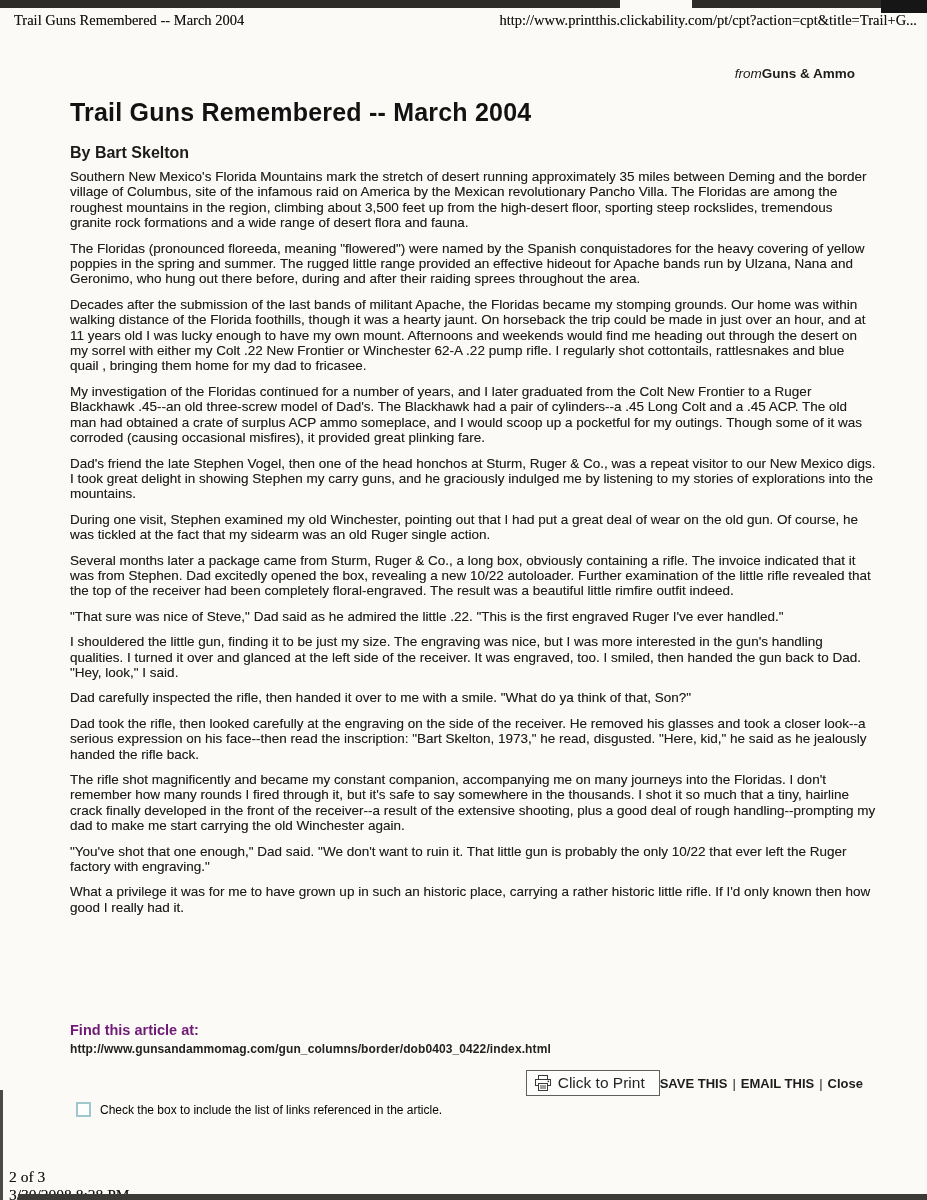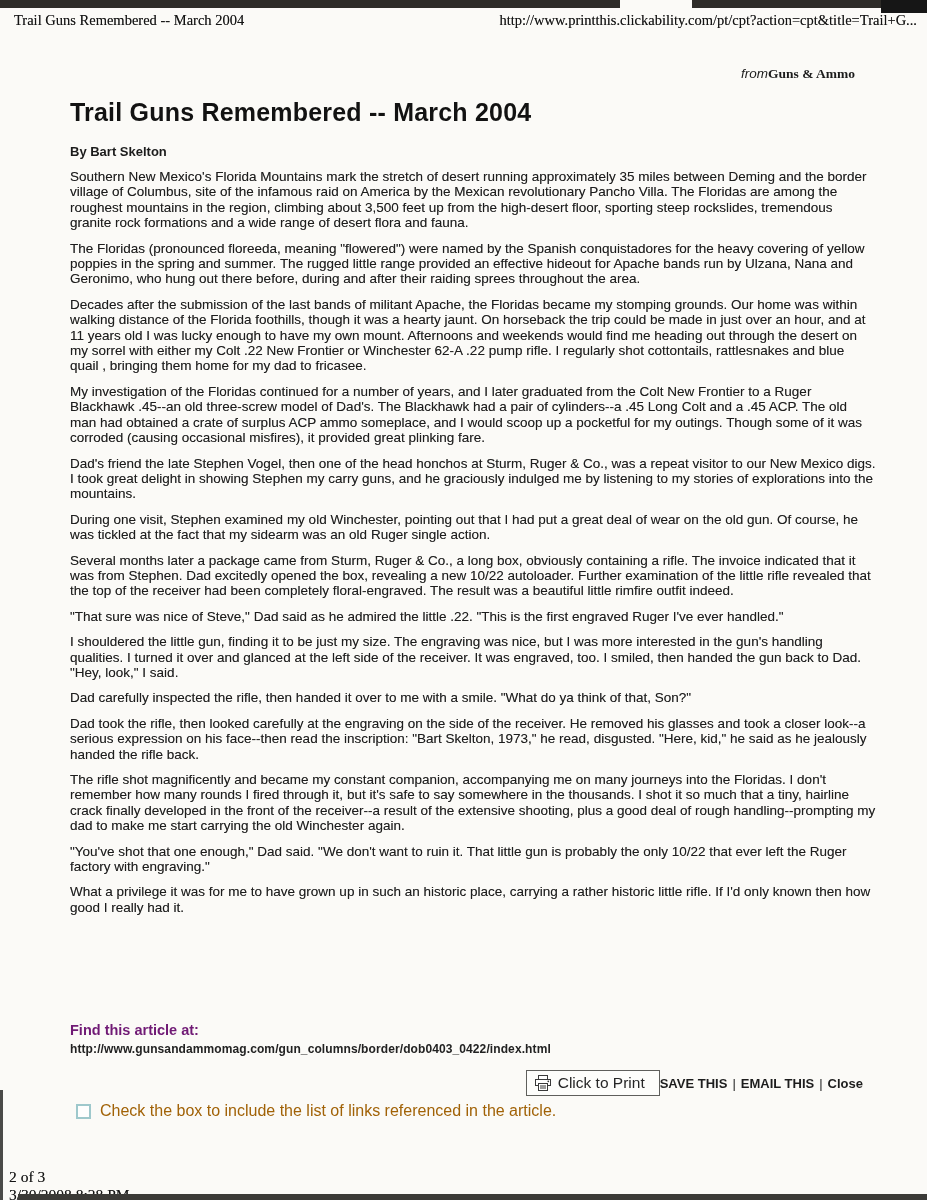--- a/index.html
+++ b/index.html
@@ -23,27 +23,27 @@
     position: absolute; top: 12px; left: 14px; right: 10px;
     display: flex; justify-content: space-between;
     font-family: "Liberation Serif", serif;
     font-size: 14.5px; color: #141414;
     text-shadow: 0 0 0.5px rgba(20,20,20,.55);
   }
   .browser-header .hdr-url { max-width: 520px; white-space: nowrap; overflow: hidden; }
   
   .source-line { position: absolute; top: 66px; right: 72px; font-size: 13.5px; color: #1c1c1c; }
   .source-line .from { font-style: italic; }
-  .source-line .pub { font-weight: bold; font-family: Liberation Serif, serif; }
+  .source-line .pub { font-weight: bold; }
   
   h1.article-title {
     position: absolute; top: 98px; left: 70px; margin: 0;
     font-size: 25px; font-weight: bold; color: #121212; letter-spacing: .2px;
   }
-  .byline { position: absolute; top: 144px; left: 70px; font-size: 13px; font-weight: bold; color: #1b1b1b; }
+  .byline { position: absolute; top: 144px; left: 70px; font-size: 16px; font-weight: bold; color: #1b1b1b; }
   .article-body {
     position: absolute; top: 169px; left: 70px; width: 812px;
     font-size: 13.5px; line-height: 15.4px; color: #1e1e1e;
     text-shadow: 0 0 0.4px rgba(30,30,30,.45);
   }
   .article-body p { margin: 0 6px 10px 0; }
   
   .find-heading { position: absolute; top: 1022px; left: 70px; font-size: 14.5px; font-weight: bold; color: #701a75; }
   .find-url { position: absolute; top: 1042px; left: 70px; font-size: 12px; color: #222; font-weight: bold; letter-spacing: .1px; }
   
@@ -57,21 +57,21 @@
   .print-btn svg { display: block; }
   .link-row { font-size: 13px; font-weight: bold; color: #1d1d1d; }
   .link-row a { color: #1d1d1d; text-decoration: none; cursor: pointer; }
   .link-row .sep { margin: 0 5px; font-weight: normal; }
   
   .checkbox-row { position: absolute; top: 1102px; left: 76px; display: flex; align-items: center; gap: 9px; }
   .checkbox {
     display: inline-block; width: 11px; height: 11px;
     border: 2px solid #9ec8cc; background: #fefefe; cursor: pointer;
   }
-  .checkbox-label { font-size: 16px; color: #a16207; }
+  .checkbox-label { font-size: 12px; color: #000000; }
   
   .page-footer {
     position: absolute; top: 1168px; left: 9px; right: 8px;
     display: flex; justify-content: space-between;
     font-family: "Liberation Serif", serif; font-size: 15.5px; color: #141414;
     text-shadow: 0 0 0.5px rgba(20,20,20,.5);
     flex-direction: column;
   }
 </style>
 </head>

